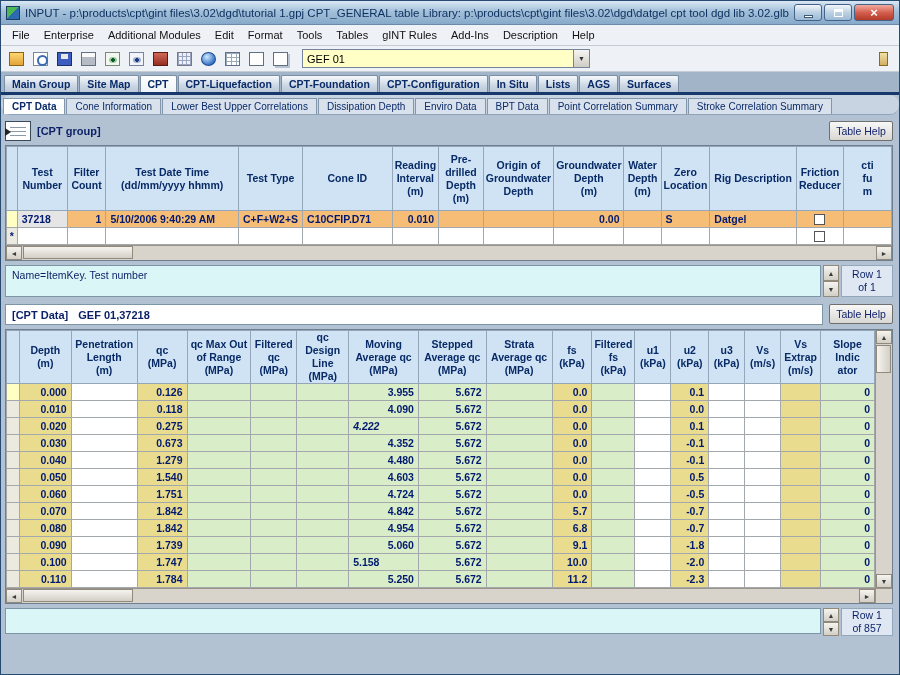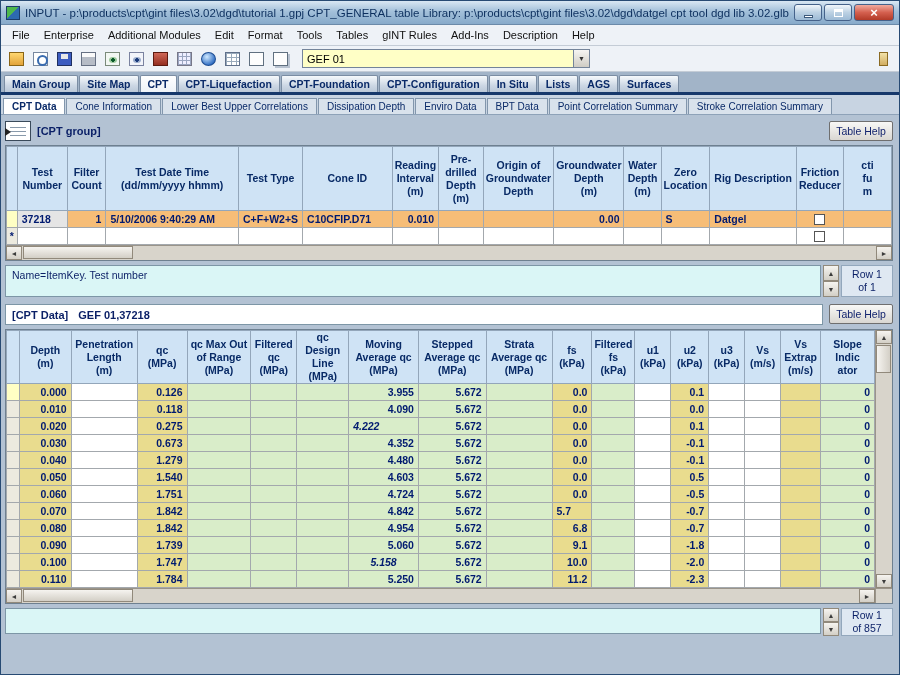--- a/index.html
+++ b/index.html
@@ -42,21 +42,21 @@
   .combo-btn { width:16px; height:100%; background:linear-gradient(#f6f5f2,#cfccc4); border-left:1px solid #74849a; font-size:7px; color:#333; display:flex; align-items:center; justify-content:center; }
   .tb-spacer { flex:1; }
 
   
   .tabs1 { height:23px; background:#a2b4c8; display:flex; align-items:flex-end; padding:2px 3px 0; gap:2px; flex:0 0 auto; }
   .tab1 { font-size:11px; font-weight:bold; color:#0a2a68; background:linear-gradient(#fbfcfe,#d6dfea 55%,#c3cfdd); border:1px solid #7b8da3; border-bottom:none; border-radius:3px 3px 0 0; padding:3px 9px 2px; white-space:nowrap; }
   .tab1.active { background:linear-gradient(#ffffff,#f2f6fa); padding-top:4px; }
   .tabs2 { height:23px; background:#a2b4c8; border-bottom:3px solid #16386b; display:flex; align-items:flex-end; padding:2px 3px 0; gap:1px; flex:0 0 auto; }
   .tab2 { font-size:10.5px; font-weight:bold; color:#0a2a68; background:linear-gradient(#f6f9fc,#ccd7e4 60%,#bac8d8); border:1px solid #7b8da3; border-bottom:none; border-radius:2px 2px 0 0; padding:2px 7px; white-space:nowrap; }
   .tab2.active { background:linear-gradient(#ffffff,#eef3f8); }
-  .tabs3 { height:20px; background:#c8d4e2; border-bottom:1px solid #8ea2b8; display:flex; align-items:flex-end; padding:2px 2px 0; gap:1px; flex:0 0 auto; }
+  .tabs3 { height:20px; background:#c8d4e2; border-bottom:1px solid #8ea2b8; display:flex; align-items:flex-end; padding:2px 2px 0; gap:1px; flex:0 0 auto;border-radius:9px; }
   .tab3 { font-size:10px; color:#0a2a68; background:#d9e2ec; border:1px solid #8296ac; border-bottom:none; padding:2px 8px; white-space:nowrap; }
   .tab3.active { background:#ffffff; font-weight:bold; }
 
   
   .content { flex:1; padding:4px 6px 4px 4px; overflow:hidden; display:flex; flex-direction:column; }
   .secheader { height:24px; display:flex; align-items:center; gap:6px; margin-bottom:2px; flex:0 0 auto; }
   .group-icon { width:26px; height:20px; background:#fff; border:1px solid #3a4a5a; position:relative; flex:0 0 auto; }
   .group-icon::before { content:""; position:absolute; left:4px; top:5px; right:4px; height:10px; background:repeating-linear-gradient(#8899aa 0 1px,transparent 1px 4px); }
   .group-icon::after { content:""; position:absolute; left:-1px; top:6px; border:4px solid transparent; border-left:6px solid #222; }
   .seclabel { font-size:11px; font-weight:bold; color:#0a1f66; }
@@ -567,21 +567,21 @@
                 <td class="sel"></td>
                 <td class="tone-khaki" style="text-align: right;">0.070</td>
                 <td class="tone-white" style="text-align: right;"></td>
                 <td class="tone-khaki" style="text-align: right;">1.842</td>
                 <td class="tone-green" style="text-align: right;"></td>
                 <td class="tone-green" style="text-align: right;"></td>
                 <td class="tone-green" style="text-align: right;"></td>
                 <td class="tone-green" style="text-align: right;">4.842</td>
                 <td class="tone-green" style="text-align: right;">5.672</td>
                 <td class="tone-green" style="text-align: right;"></td>
-                <td class="tone-khaki" style="text-align: left;">5.7</td>
+                <td class="tone-khaki" style="text-align: right;">5.7</td>
                 <td class="tone-green" style="text-align: right;"></td>
                 <td class="tone-white" style="text-align: right;"></td>
                 <td class="tone-khaki" style="text-align: right;">-0.7</td>
                 <td class="tone-white" style="text-align: right;"></td>
                 <td class="tone-white" style="text-align: right;"></td>
                 <td class="tone-khaki" style="text-align: right;"></td>
                 <td class="tone-green" style="text-align: right;">0</td>
               </tr>
               <tr>
                 <td class="sel"></td>
@@ -624,21 +624,21 @@
                 <td class="tone-green" style="text-align: right;">0</td>
               </tr>
               <tr>
                 <td class="sel"></td>
                 <td class="tone-khaki" style="text-align: right;">0.100</td>
                 <td class="tone-white" style="text-align: right;"></td>
                 <td class="tone-khaki" style="text-align: right;">1.747</td>
                 <td class="tone-green" style="text-align: right;"></td>
                 <td class="tone-green" style="text-align: right;"></td>
                 <td class="tone-green" style="text-align: right;"></td>
-                <td class="tone-green" style="text-align: center; font-style: italic;">5.158</td>
+                <td class="tone-green" style="text-align: left;">5.158</td>
                 <td class="tone-green" style="text-align: right;">5.672</td>
                 <td class="tone-green" style="text-align: right;"></td>
                 <td class="tone-khaki" style="text-align: right;">10.0</td>
                 <td class="tone-green" style="text-align: right;"></td>
                 <td class="tone-white" style="text-align: right;"></td>
                 <td class="tone-khaki" style="text-align: right;">-2.0</td>
                 <td class="tone-white" style="text-align: right;"></td>
                 <td class="tone-white" style="text-align: right;"></td>
                 <td class="tone-khaki" style="text-align: right;"></td>
                 <td class="tone-green" style="text-align: right;">0</td>

